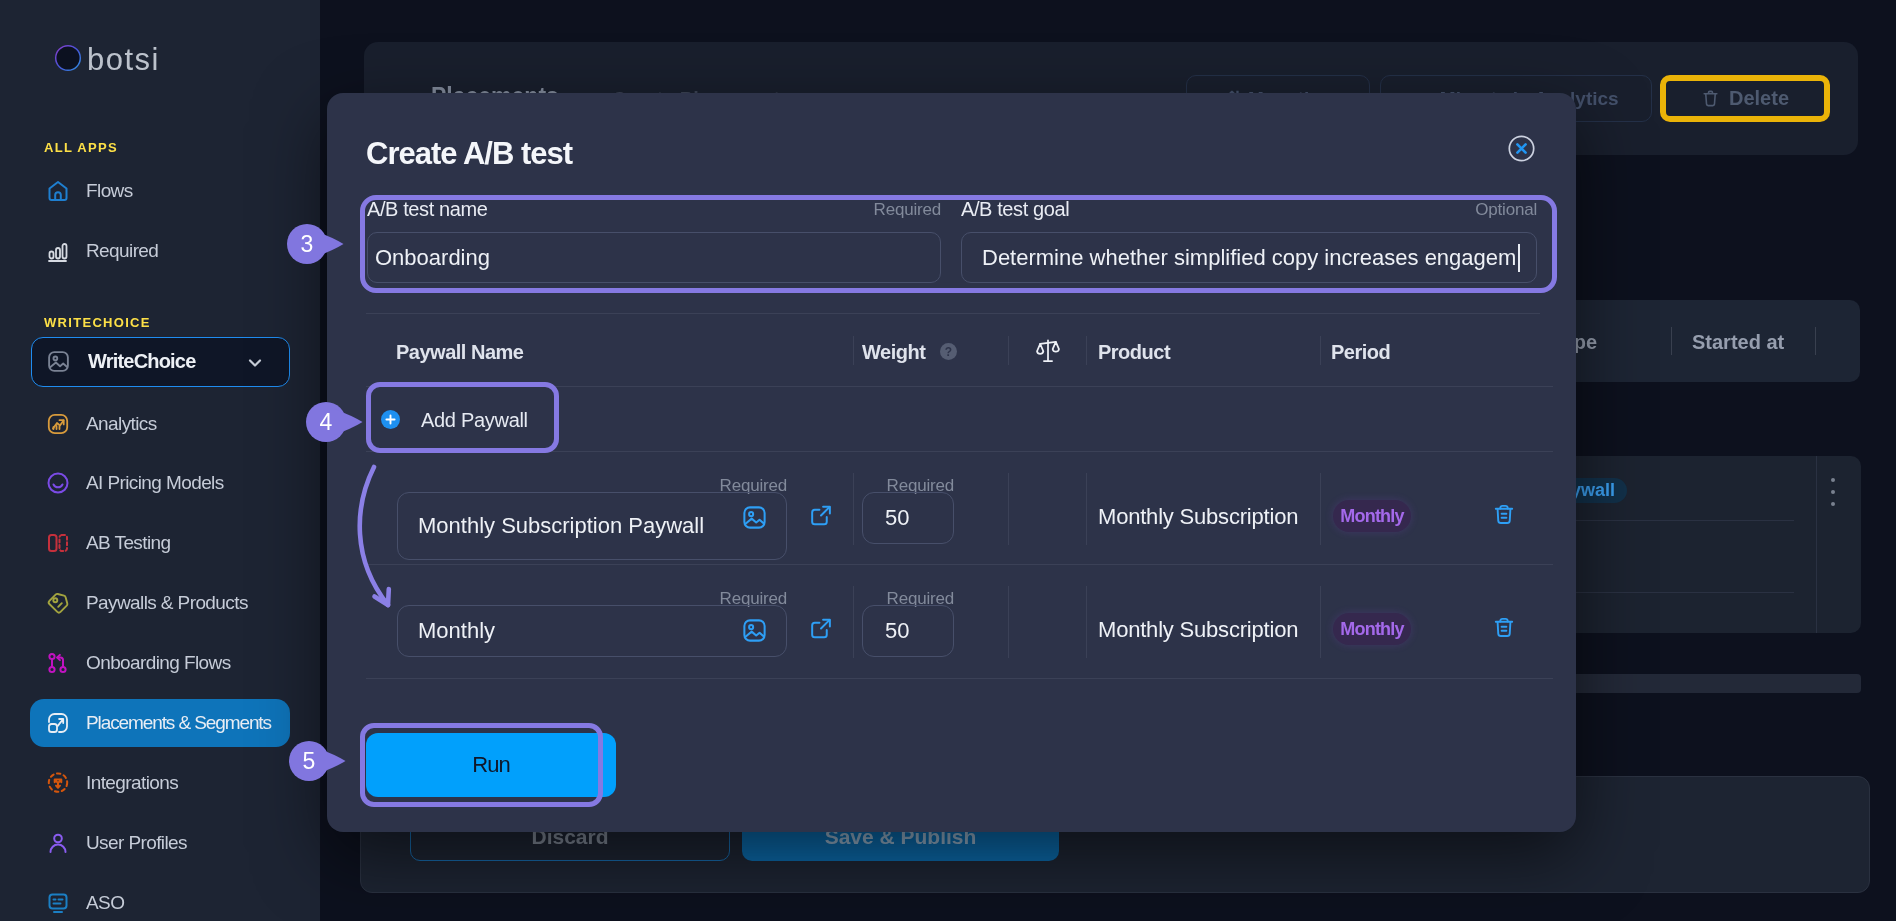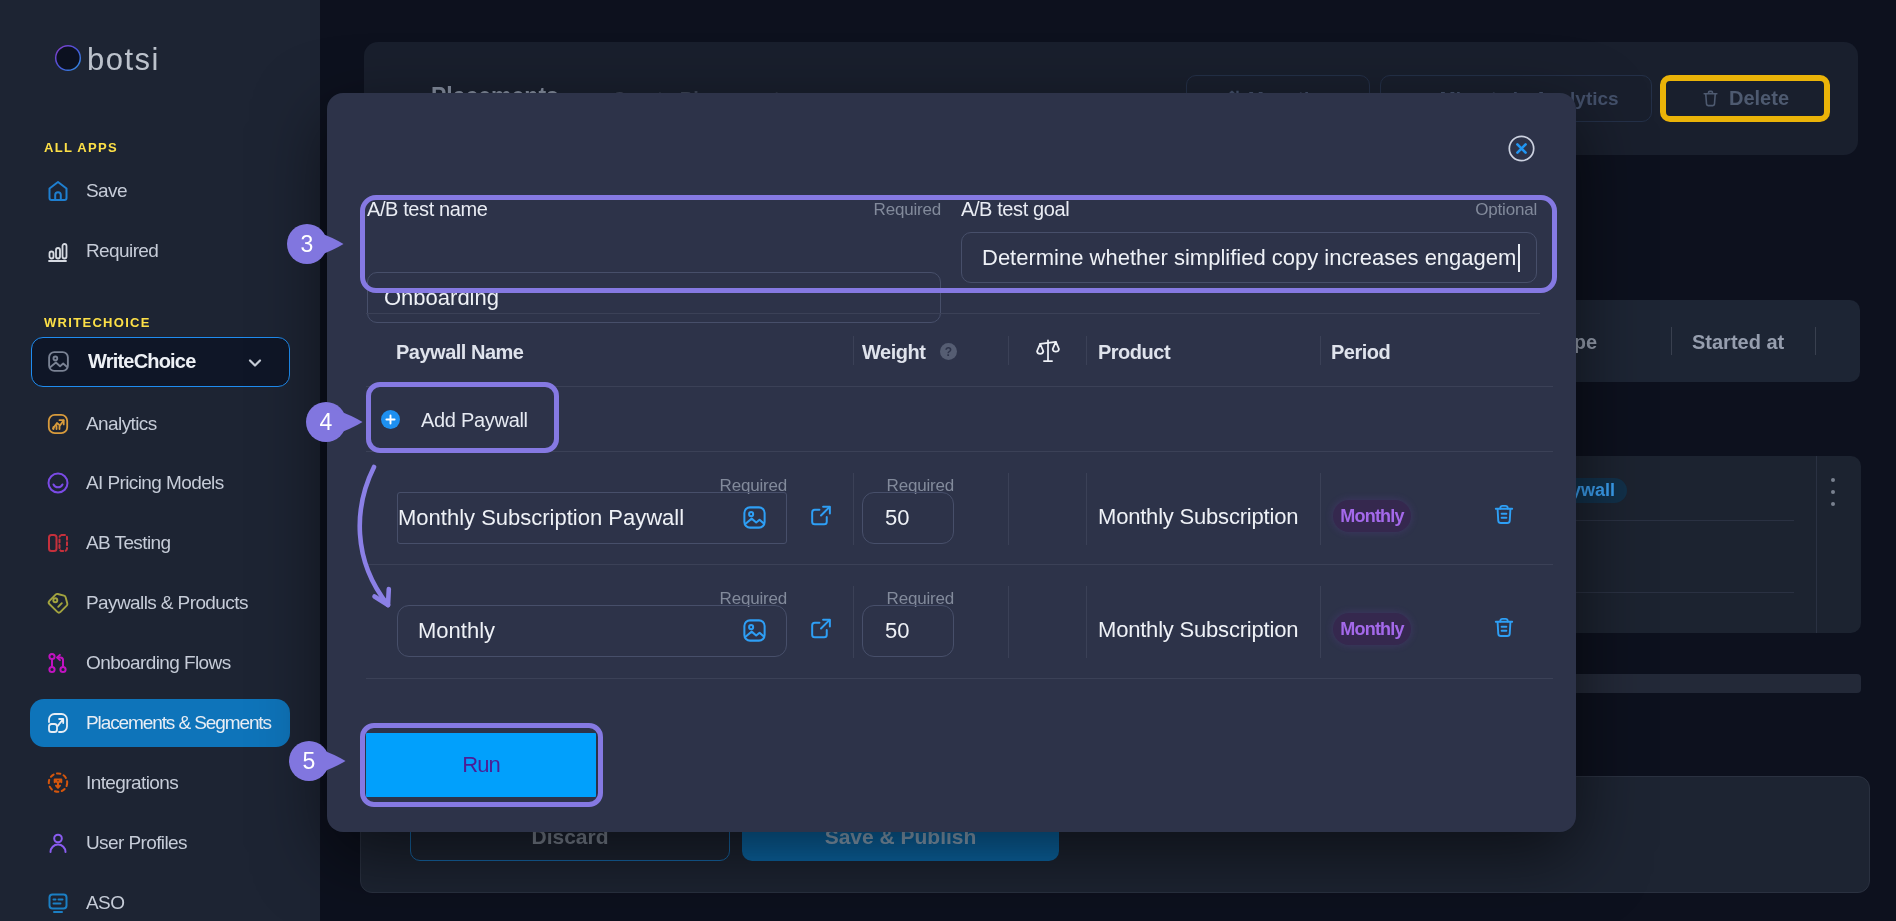--- a/index.html
+++ b/index.html
@@ -88,21 +88,21 @@
   </svg>
   <div class="abs" style="left:87px;top:42px;font-size:31px;font-weight:400;color:#bcc2cc;letter-spacing:1.5px;">botsi</div>
 
   <div class="navlabel" style="top:140px;">ALL APPS</div>
 
   <div class="navitem" style="top:179px;">
     <svg viewBox="0 0 24 24" fill="none" stroke="#1f7fd0" stroke-width="2" stroke-linejoin="round" stroke-linecap="round">
       <path d="M3.5 9.5 12 3l8.5 6.5V19a2 2 0 0 1-2 2h-13a2 2 0 0 1-2-2z"></path>
       <path d="M9.2 21v-5a2.8 2.8 0 0 1 5.6 0v5"></path>
     </svg>
-    <span class="lbl">Save</span>
+    <span class="lbl">Flows</span>
   </div>
 
   <div class="navitem" style="top:239px;">
     <svg viewBox="0 0 24 24" fill="none" stroke="#d6dae2" stroke-width="1.8" stroke-linecap="round">
       <rect x="3.5" y="12.5" width="4" height="7" rx="2"></rect>
       <rect x="10" y="9" width="4" height="10.5" rx="2"></rect>
       <rect x="16.5" y="5" width="4" height="14.5" rx="2"></rect>
       <path d="M3 22h17"></path>
     </svg>
     <span class="lbl">Required</span>
@@ -201,29 +201,30 @@
       <rect x="3.5" y="3.5" width="17" height="14" rx="3"></rect>
       <path d="M7.5 8.5h2M12.5 8.5h4M7.5 12.5h7"></path>
       <path d="M8 21h8"></path>
     </svg>
     <span class="lbl">ASO</span>
   </div>
 </div>
 
 <div id="modal">
 
+  <div class="abs" style="left:39px;top:43px;font-size:31px;font-weight:700;letter-spacing:-1px;color:#f4f6fa;">Create A/B test</div>
 
   <svg class="abs" style="left:1181px;top:42px" width="27" height="27" viewBox="0 0 27 27" fill="none">
     <circle cx="13.5" cy="13.5" r="12.2" stroke="#ccd2e0" stroke-width="1.7"></circle>
     <path d="M9.4 9.4 17.6 17.6 M17.6 9.4 9.4 17.6" stroke="#2196f3" stroke-width="2.6" stroke-linecap="round"></path>
   </svg>
 
   <div class="mlabel" style="left:40px;top:105px;">A/B test name</div>
   <div class="mreq" style="left:0;top:107px;width:614px;text-align:right;">Required</div>
-  <div class="minput" style="left:40px;top:139px;width:574px;height:51px;padding-left:16px;margin-top:40px;">Onboarding</div>
+  <div class="minput" style="left:40px;top:139px;width:574px;height:51px;padding-left:7px;">Onboarding</div>
 
   <div class="mlabel" style="left:634px;top:105px;">A/B test goal</div>
   <div class="mreq" style="left:0;top:107px;width:1210px;text-align:right;padding-left:46px;">Optional</div>
   <div class="minput" style="left:634px;top:139px;width:576px;height:51px;padding-left:20px;">Determine whether simplified copy increases engagem<span style="display:inline-block;width:2px;height:28px;background:#e7ebf2;margin-left:2px;"></span></div>
 
   <div class="hline" style="left:39px;top:220px;width:1174px;"></div>
 
   <div class="th" style="left:69px;top:248px;">Paywall Name</div>
   <div class="th" style="left:535px;top:248px;">Weight</div>
   <svg class="abs" style="left:613px;top:250px" width="17" height="17" viewBox="0 0 17 17">
@@ -248,21 +249,21 @@
 
   <svg class="abs" style="left:54px;top:317px" width="19" height="19" viewBox="0 0 19 19">
     <circle cx="9.5" cy="9.5" r="9.5" fill="#1e90f0"></circle>
     <path d="M9.5 5.4v8.2M5.4 9.5h8.2" stroke="#fff" stroke-width="1.9" stroke-linecap="round"></path>
   </svg>
   <div class="abs" style="left:94px;top:316px;font-size:20px;font-weight:500;letter-spacing:-0.3px;color:#e6eaf2;">Add Paywall</div>
 
   <div class="hline" style="left:39px;top:358px;width:1187px;"></div>
 
   <div class="mreq" style="left:0;top:383px;width:460px;text-align:right;">Required</div>
-  <div class="minput" style="left:70px;top:399px;width:390px;height:52px;border-radius:3px;">Monthly Subscription Paywall</div>
+  <div class="minput" style="left:70px;top:399px;width:390px;height:68px;padding-left:20px;border-radius:12px;">Monthly Subscription Paywall</div>
   <svg class="abs" style="left:414px;top:411px" width="27" height="27" viewBox="0 0 24 24" fill="none" stroke="#2e9ff5" stroke-width="1.8" stroke-linecap="round" stroke-linejoin="round">
     <rect x="3" y="3" width="18" height="18" rx="5"></rect>
     <circle cx="9" cy="9" r="1.8"></circle>
     <path d="M4 17.5 9.5 13l4 3.5 3-2.5 3.5 3"></path>
   </svg>
   <svg class="abs" style="left:481px;top:410px" width="25" height="25" viewBox="0 0 24 24" fill="none" stroke="#2e9ff5" stroke-width="1.9" stroke-linecap="round" stroke-linejoin="round">
     <path d="M18 13.5V18a2.5 2.5 0 0 1-2.5 2.5h-9A2.5 2.5 0 0 1 4 18V9a2.5 2.5 0 0 1 2.5-2.5H11"></path>
     <path d="M14.5 3.5H21V10"></path>
     <path d="M20.5 4 12.5 12"></path>
   </svg>
@@ -305,21 +306,21 @@
   <div class="abs" style="left:1006px;top:520px;width:78px;height:32px;border-radius:16px;background:#35284e;box-shadow:0 0 9px rgba(145,75,225,.20);color:#a469ea;font-size:18px;font-weight:700;letter-spacing:-0.8px;display:flex;align-items:center;justify-content:center;">Monthly</div>
   <svg class="abs" style="left:1165px;top:522px" width="24" height="24" viewBox="0 0 24 24" fill="none" stroke="#2e9ff5" stroke-width="1.9" stroke-linecap="round" stroke-linejoin="round">
     <path d="M3.8 6.8h16.4"></path>
     <path d="M8.3 6.6V6a2.1 2.1 0 0 1 2.1-2.1h3.2A2.1 2.1 0 0 1 15.7 6v.6"></path>
     <path d="M5.6 7l.65 11.6a2.6 2.6 0 0 0 2.6 2.4h6.3a2.6 2.6 0 0 0 2.6-2.4L18.4 7"></path>
     <path d="M9.6 11.8h4.8M9.6 15.8h4.8"></path>
   </svg>
 
   <div class="hline" style="left:39px;top:585px;width:1187px;"></div>
 
-  <div class="abs" style="left:39px;top:640px;width:230px;height:64px;border-radius:1px;background:#01a0fc;color:#4c1d95;font-size:22px;font-weight:500;letter-spacing:-1px;display:flex;align-items:center;justify-content:center;">Run</div>
+  <div class="abs" style="left:39px;top:640px;width:250px;height:64px;border-radius:12px;background:#01a0fc;color:#0f172a;font-size:22px;font-weight:500;letter-spacing:-1px;display:flex;align-items:center;justify-content:center;">Run</div>
 </div>
 
 <div id="annot">
 
   <div class="hlbox" style="left:360px;top:195px;width:1197px;height:98px;"></div>
   <div class="hlbox" style="left:366px;top:382px;width:193px;height:71px;border-radius:14px;"></div>
   <div class="hlbox" style="left:360px;top:723px;width:243px;height:84px;border-radius:14px;"></div>
 
   <div class="badge" style="left:287px;top:224px;">
       <svg width="58" height="40">

